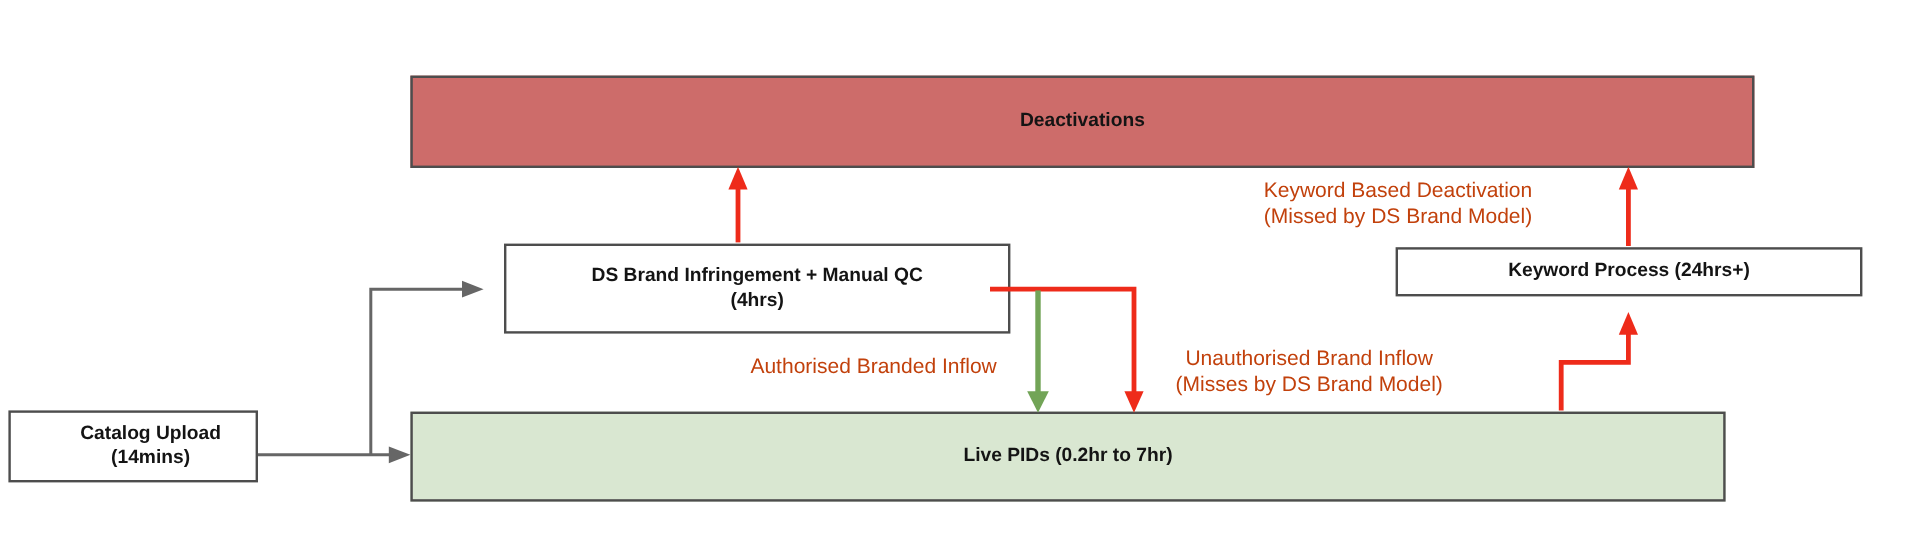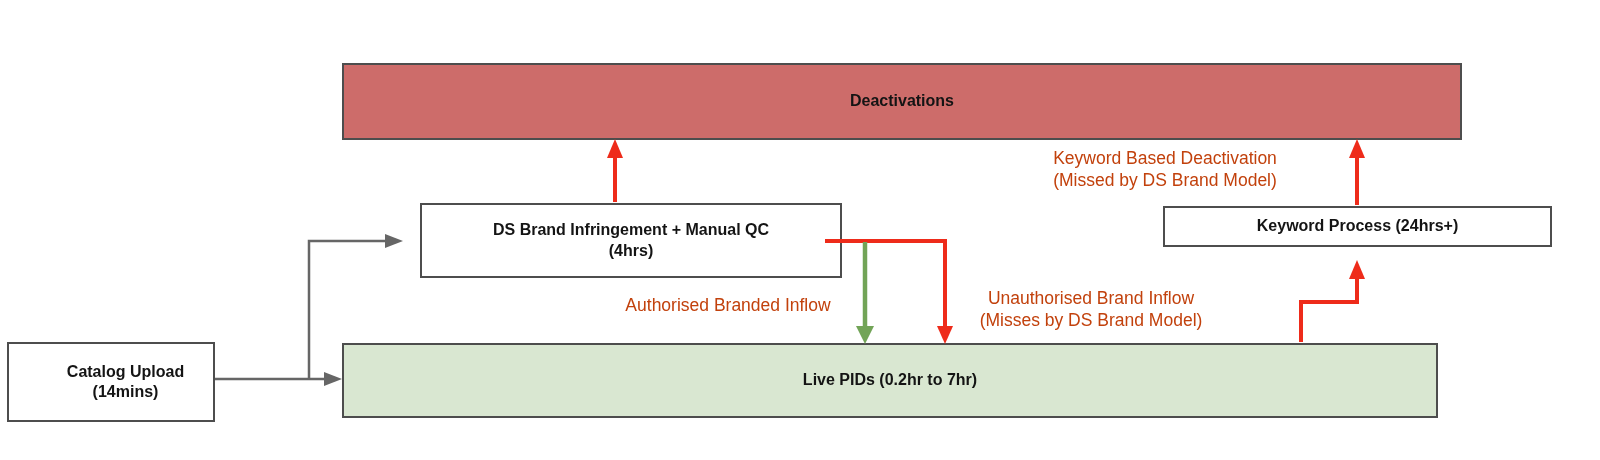--- a/index.html
+++ b/index.html
@@ -23,21 +23,21 @@
     justify-content: center;
     text-align: center;
     font-weight: bold;
     font-size: 16px;
     line-height: 1.28;
     color: #141414;
   }
   #box-deactivations { left: 342px; top: 63px;  width: 1120px; height: 77px; }
   #box-ds-brand      { left: 403px; top: 203px; width: 422px;  height: 75px; margin-left: 17px; }
   #box-keyword       { left: 1163px; top: 206px; width: 389px; height: 41px; }
-  #box-catalog       { left: 7px;   top: 342px; width: 208px;  height: 80px; padding-left: 29px; }
+  #box-catalog       { left: 7px;   top: 342px; width: 208px;  height: 60px; padding-left: 29px; }
   #box-live-pids     { left: 342px; top: 343px; width: 1096px; height: 75px; }
 
   .flow-title {
     position: absolute;
     left: 64px; top: 102px;
     font-size: 25px;
     font-weight: bold;
     text-decoration: underline;
     text-underline-offset: 3px;
   }

